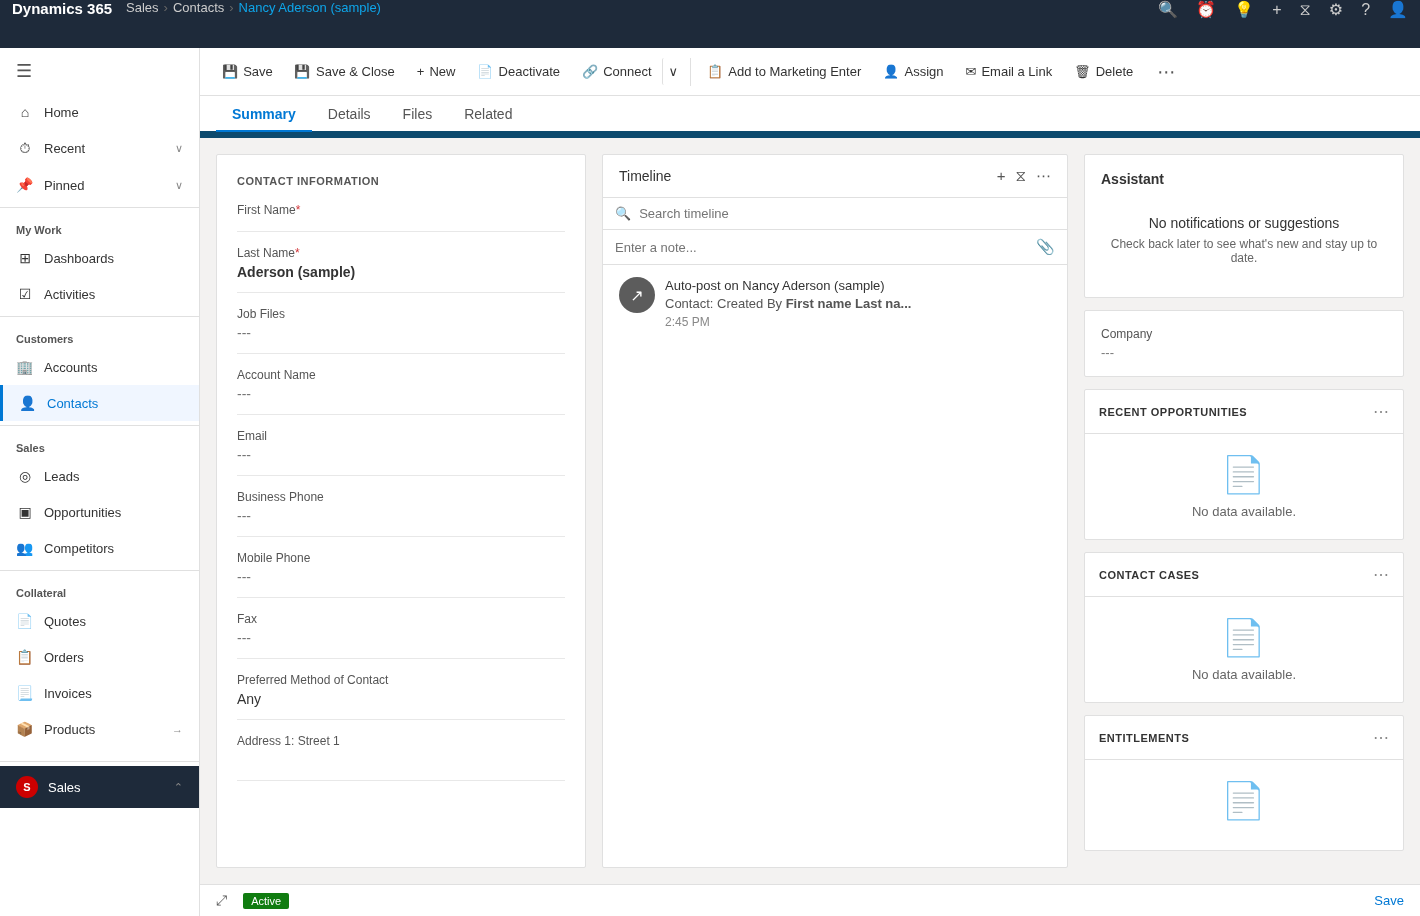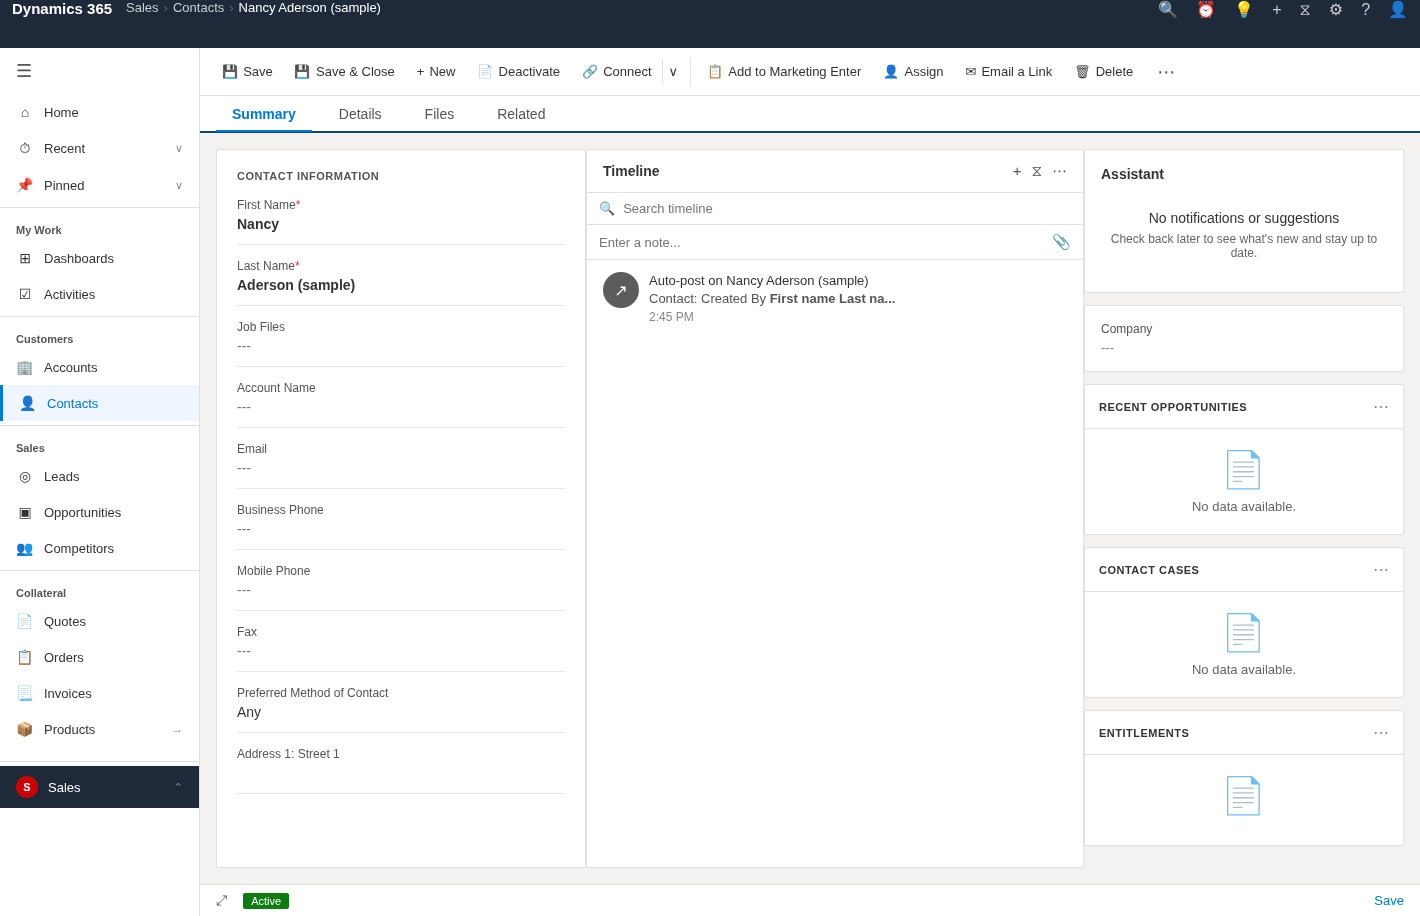--- a/index.html
+++ b/index.html
@@ -78,43 +78,44 @@
       border-radius: 2px;
       white-space: nowrap;
     }
     .toolbar-sep { width: 1px; height: 28px; background: #e0e0e0; margin: 0 4px; }
     .toolbar-connect-group { display: flex; align-items: center; }
     .toolbar-more { margin-left: 4px; font-size: 18px; cursor: pointer; color: #555; padding: 4px 8px; }
 
     
     .tabs-bar {
       background: #fff;
-      border-bottom: 2px solid #0c4a6e;
+      border-bottom: 7px solid #0c4a6e;
       padding: 0 16px;
       display: flex;
       align-items: flex-end;
-      gap: 11px;
+      gap: 0;
       flex-shrink: 0;
     }
     .tab-item {
       padding: 10px 16px 8px;
       cursor: pointer;
       font-size: 14px;
       color: #555;
       border-bottom: 2px solid transparent;
       margin-bottom: -1px;
     }
     .tab-item.active { color: #0078d4; border-bottom: 2px solid #0078d4; font-weight: 600; }
 
     
     .form-content {
       flex: 1;
       overflow-y: auto;
       padding: 16px;
       display: flex;
+      gap: 16px;
       background: #f3f2f1;
     }
 
     
     .panel {
       background: #fff;
       border: 1px solid #e0e0e0;
       border-radius: 2px;
     }
 
@@ -144,21 +145,21 @@
       display: flex;
       flex-direction: column;
     }
     .timeline-header {
       display: flex;
       align-items: center;
       padding: 12px 16px;
       border-bottom: 1px solid #e0e0e0;
       gap: 8px;
     }
-    .timeline-title { font-size: 14px; font-weight: 700; flex: 1; }
+    .timeline-title { font-size: 14px; font-weight: 400; flex: 1; }
     .timeline-header-icons { display: flex; gap: 10px; color: #555; font-size: 15px; cursor: pointer; }
     .timeline-search {
       padding: 8px 12px;
       border-bottom: 1px solid #e0e0e0;
       display: flex;
       align-items: center;
       gap: 8px;
     }
     .timeline-search input {
       border: none;
@@ -277,21 +278,21 @@
 </head>
 <body>
 
 <div class="top-nav">
   <span style="font-size:15px;font-weight:600;color:#fff;margin-right:6px;">Dynamics 365</span>
   <span style="display:flex;align-items:center;gap:5px;color:#aaa;font-size:13px;">
     <span style="color:#ccc;cursor:pointer;">Sales</span>
     <span style="color:#666;">›</span>
     <span style="color:#ccc;cursor:pointer;">Contacts</span>
     <span style="color:#666;">›</span>
-    <span style="color:#ffffff;">Nancy Aderson (sample)</span>
+    <span style="color:#0ea5e9;">Nancy Aderson (sample)</span>
   </span>
   <div class="top-nav-icons">
     <span title="Search">🔍</span>
     <span title="Recent">⏰</span>
     <span title="Suggestions">💡</span>
     <span title="New">+</span>
     <span title="Filter">⧖</span>
     <span title="Settings">⚙</span>
     <span title="Help">?</span>
     <span title="User">👤</span>
@@ -443,21 +444,20 @@
 
     <div class="form-content">
 
       <div class="panel contact-panel">
         <div class="contact-panel-title">CONTACT INFORMATION</div>
 
         <div class="field-group">
           <div class="field-label">
             <span>First Name</span><span style="color:#d13438;">*</span>
           </div>
-          <div class="field-value bold">Nancy</div>
         </div>
 
         <div class="field-group">
           <div class="field-label">
             <span>Last Name</span><span style="color:#d13438;">*</span>
           </div>
           <div class="field-value bold">Aderson (sample)</div>
         </div>
 
         <div class="field-group">

